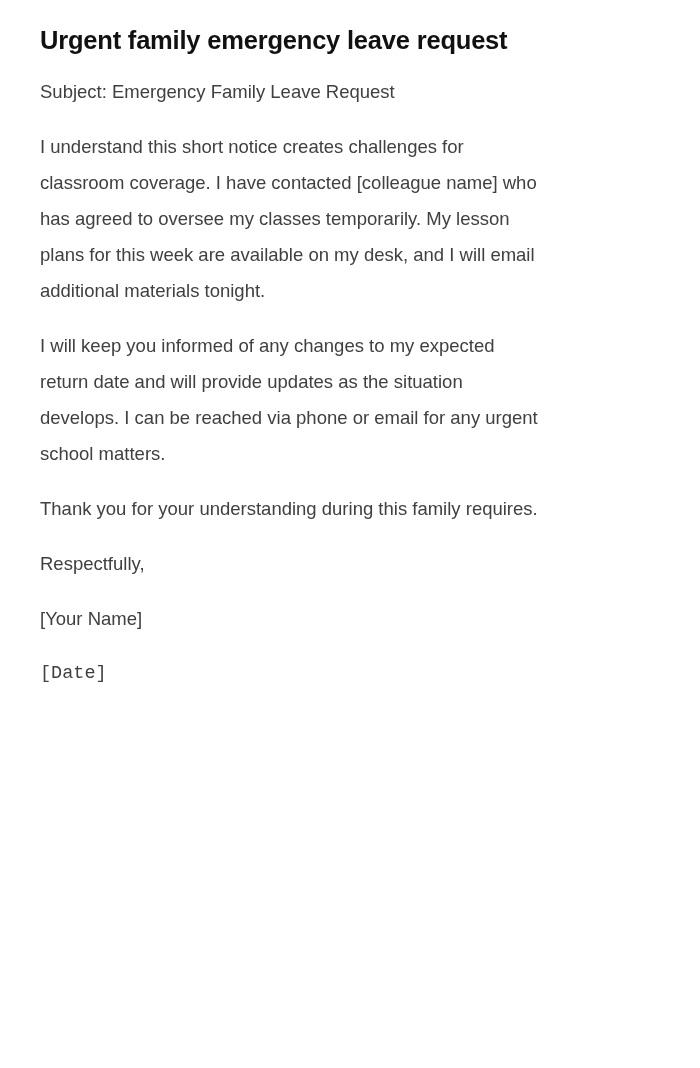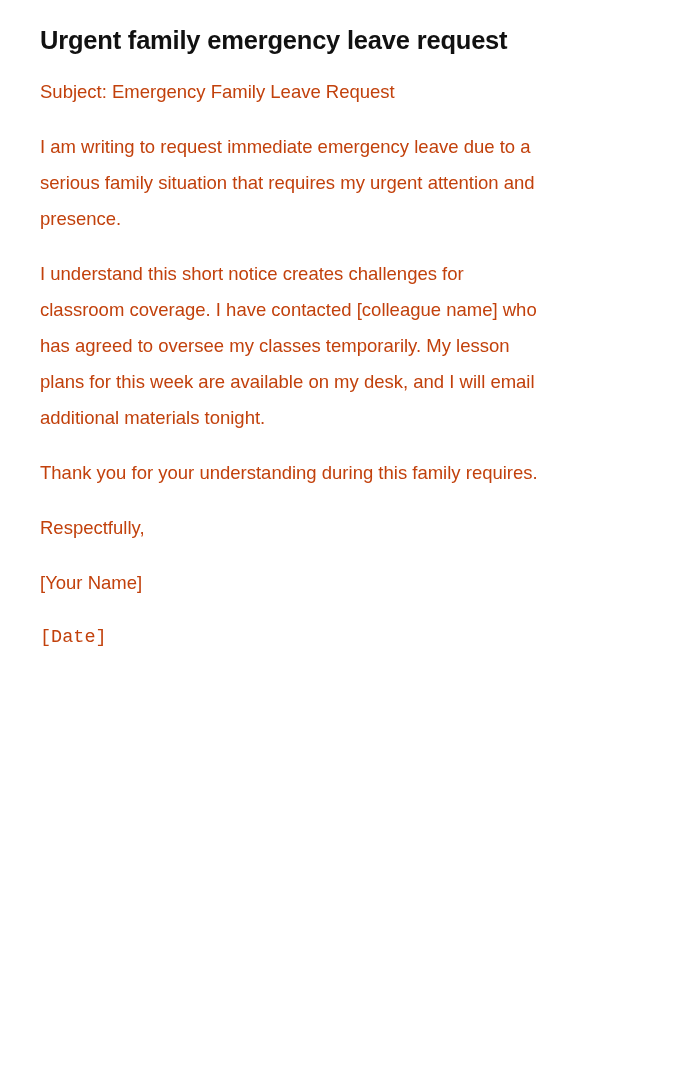--- a/index.html
+++ b/index.html
@@ -29,41 +29,41 @@
     color: #111111;
     margin: 0 0 18px 0;
     padding: 0;
   }
   .body-block {
     display: block;
   }
   .para {
     font-size: 18.5px;
     line-height: 36px;
-    color: #c2410c;
+    color: #404040;
     margin: 0 0 19px 0;
     padding: 0;
     max-width: 600px;
     word-wrap: break-word;
   }
   .para:last-child {
     margin-bottom: 0;
     font-family: Liberation Mono, monospace;
   }
 </style>
 </head>
 <body>
 
 <div class="page">
 
   <h1 class="doc-title">Urgent family emergency leave request</h1>
 
   <div class="body-block">
     <p class="para">Subject: Emergency Family Leave Request</p>
-    <p class="para">I am writing to request immediate emergency leave due to a serious family situation that requires my urgent attention and presence.</p>
     <p class="para">I understand this short notice creates challenges for classroom coverage. I have contacted [colleague name] who has agreed to oversee my classes temporarily. My lesson plans for this week are available on my desk, and I will email additional materials tonight.</p>
+    <p class="para">I will keep you informed of any changes to my expected return date and will provide updates as the situation develops. I can be reached via phone or email for any urgent school matters.</p>
     <p class="para">Thank you for your understanding during this family requires.</p>
     <p class="para">Respectfully,</p>
     <p class="para">[Your Name]</p>
     <p class="para">[Date]</p>
   </div>
 
 </div>
 
 </body></html>

